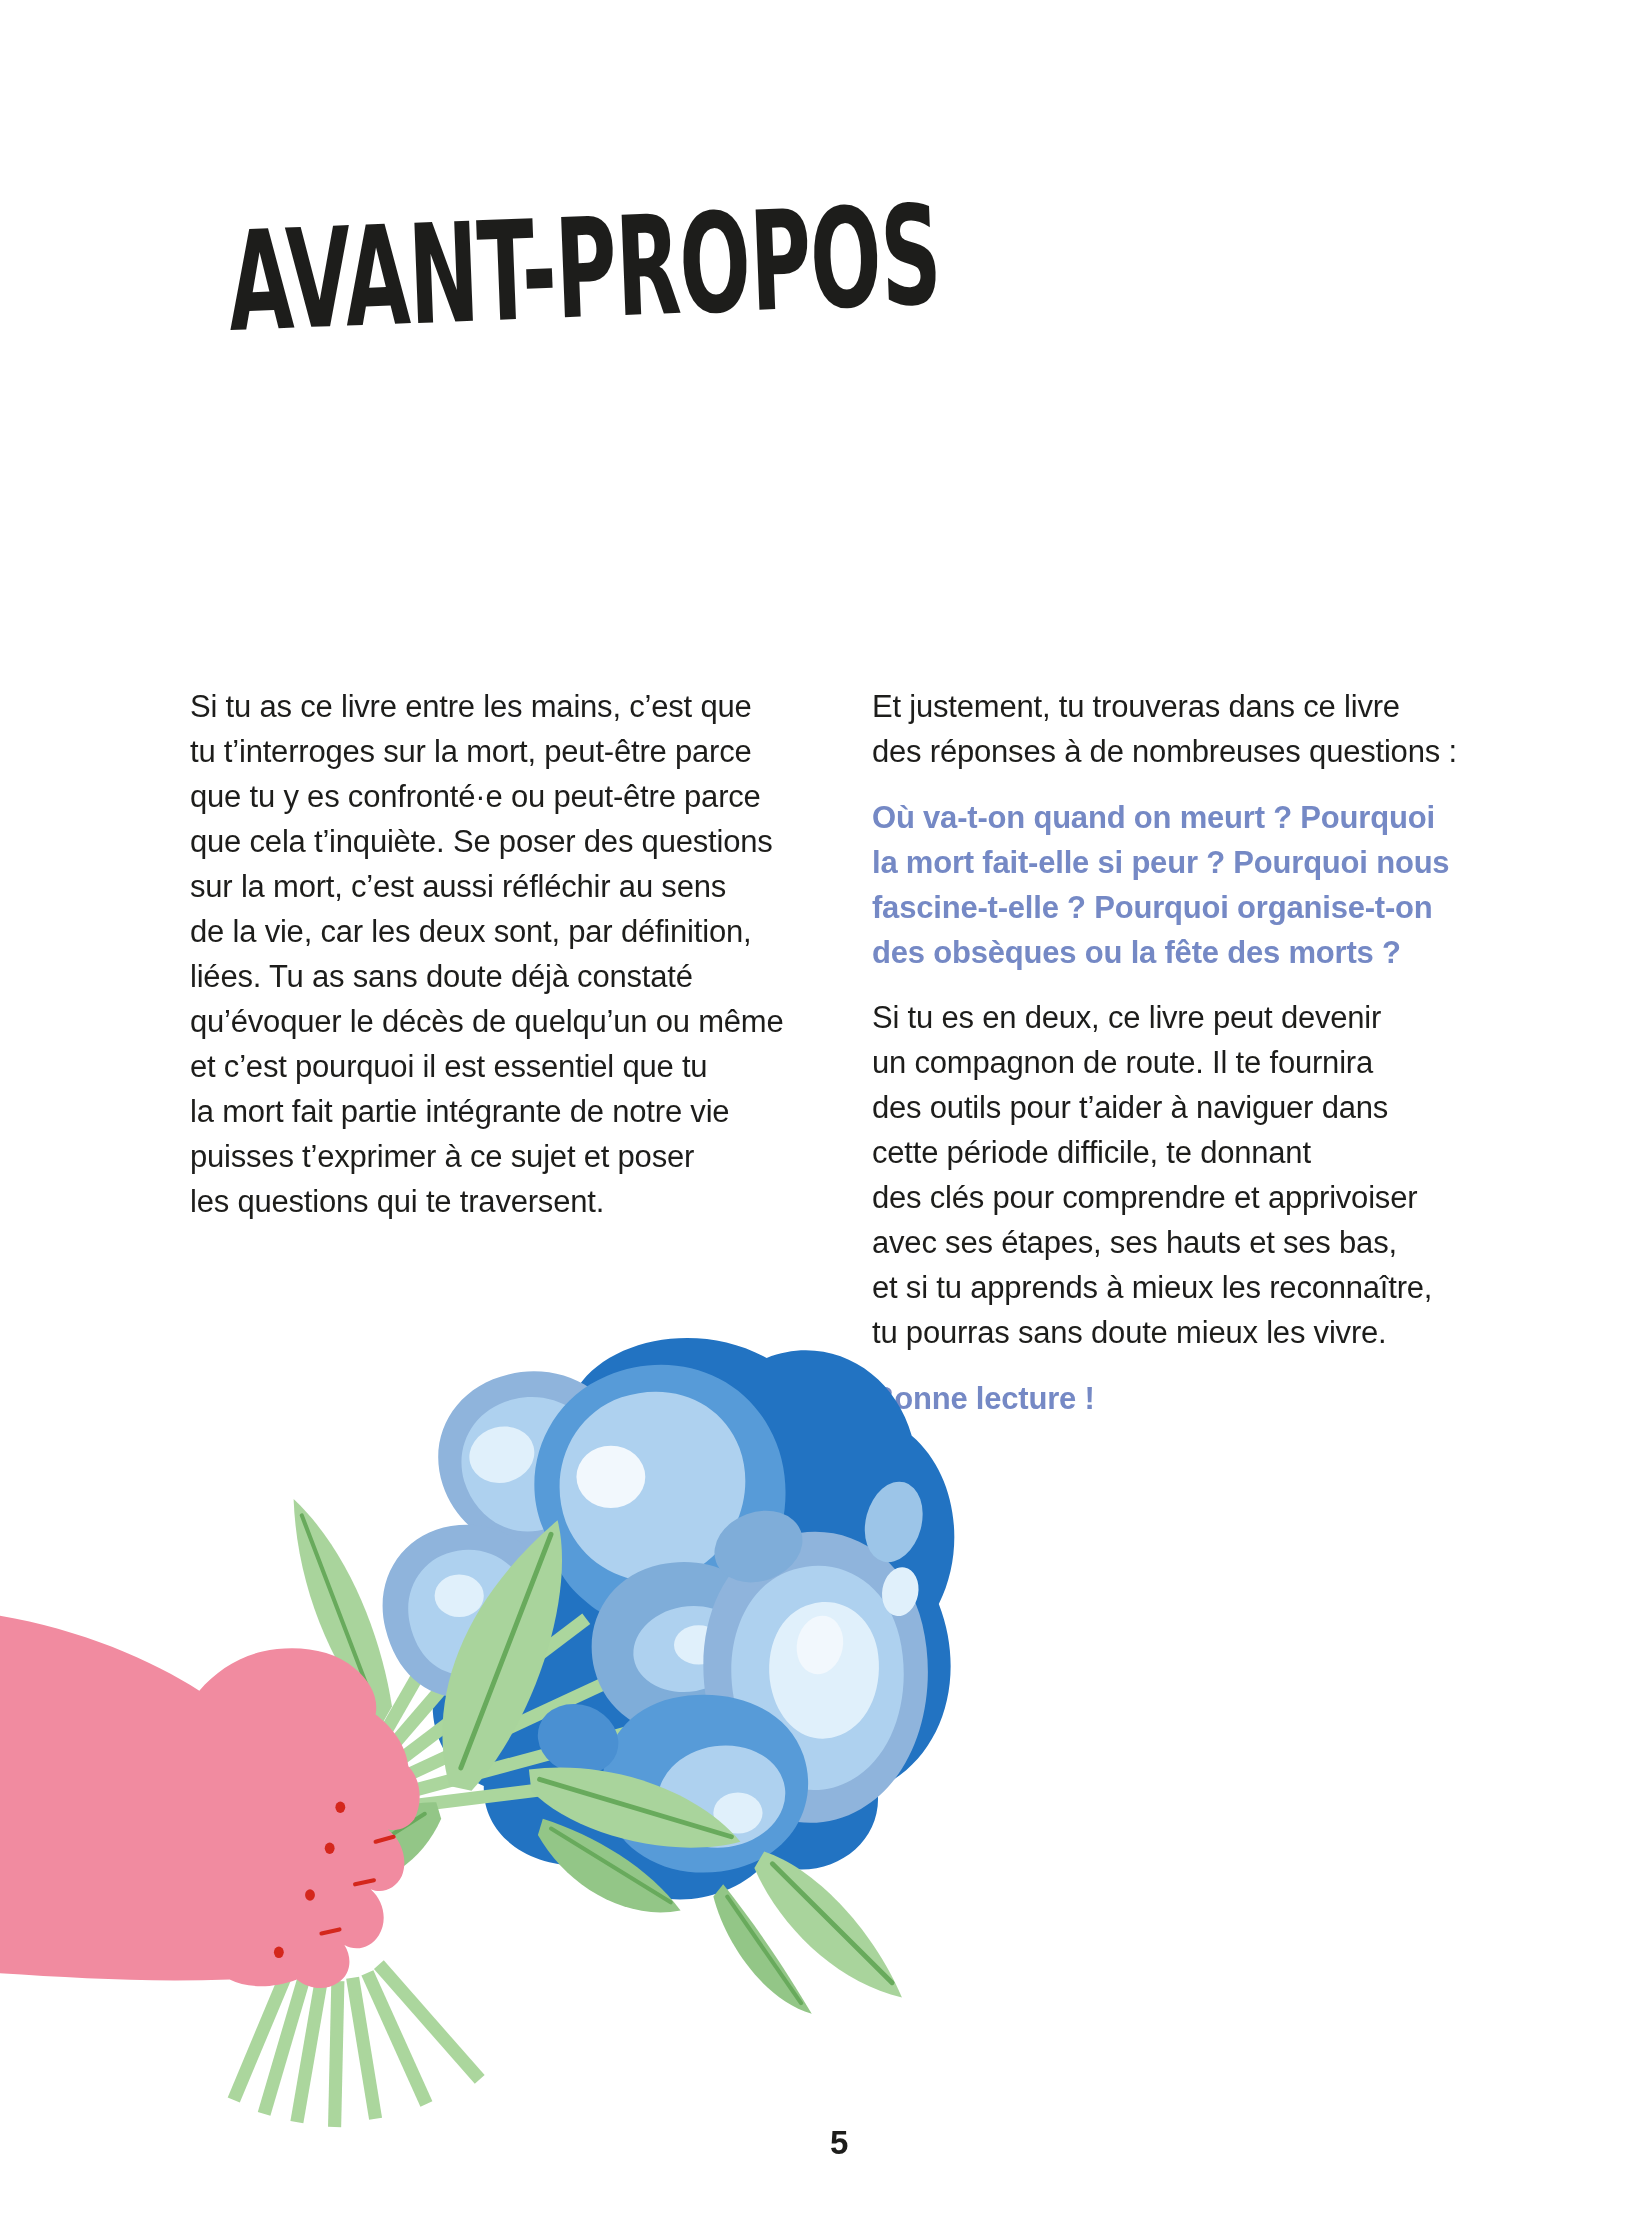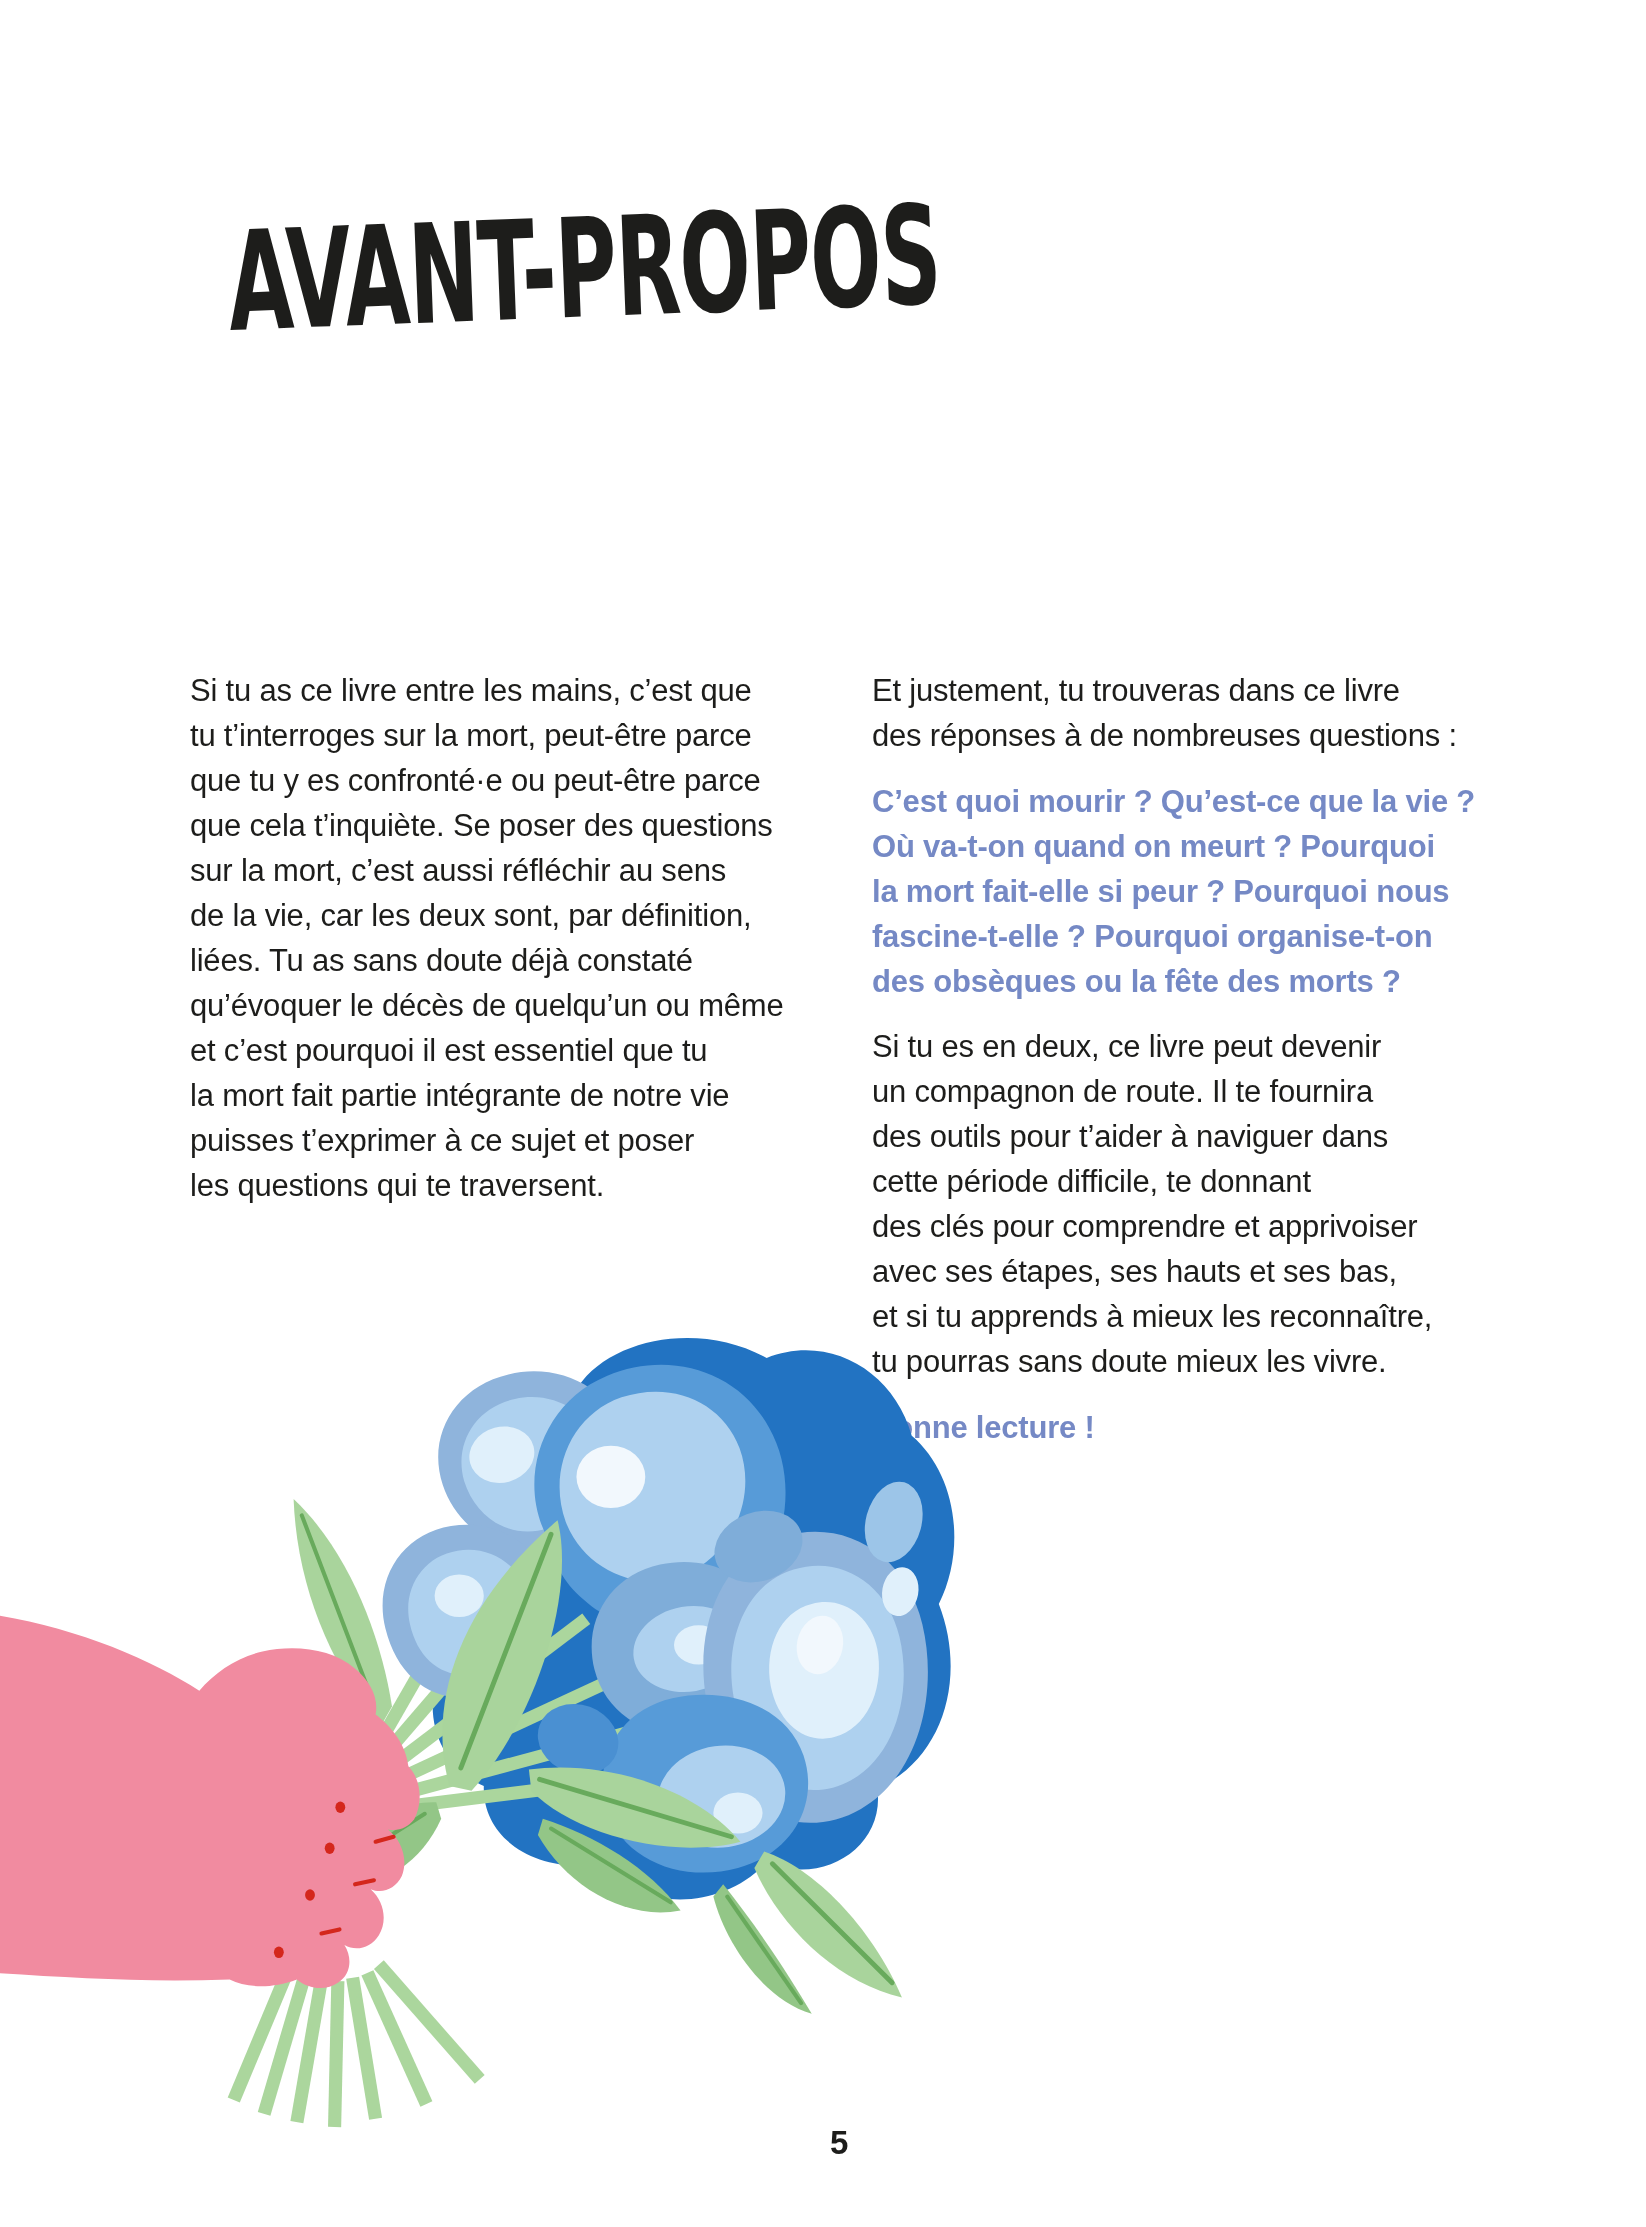--- a/index.html
+++ b/index.html
@@ -27,21 +27,21 @@
   }
   .title-wrap{position:absolute;left:223px;top:195px;}
   .title-text{
     font-family:"DejaVu Sans", sans-serif;
     font-weight:bold;
     font-size:168px;
     letter-spacing:-2px;
     fill:var(--ink,#171714);
   }
   .col{
-    position:absolute;top:668px;
+    position:absolute;top:684px;
     font-size:31px;line-height:45px;letter-spacing:-0.2px;
   }
   .col-left{left:190px;width:607px;}
   .col-right{left:872px;width:640px;}
   .para{margin:0 0 20.5px 0;}
   .para:last-child{margin-bottom:0;}
   .para.accent{color:var(--accent,#7589c5);font-weight:700;}
   .line{white-space:nowrap;}
   .page-number{
     position:absolute;left:830px;top:2124px;
@@ -91,21 +91,20 @@
         <div class="line">puisses t’exprimer à ce sujet et poser</div>
         <div class="line">les questions qui te traversent.</div>
       </div>
     </div>
   <div class="col col-right">
       <div class="para">
         <div class="line">Et justement, tu trouveras dans ce livre</div>
         <div class="line">des réponses à de nombreuses questions :</div>
       </div>
       <div class="para accent">
-        <div class="line">C’est quoi mourir ? Qu’est-ce que la vie ?</div>
         <div class="line">Où va-t-on quand on meurt ? Pourquoi</div>
         <div class="line">la mort fait-elle si peur ? Pourquoi nous</div>
         <div class="line">fascine-t-elle ? Pourquoi organise-t-on</div>
         <div class="line">des obsèques ou la fête des morts ?</div>
       </div>
       <div class="para">
         <div class="line">Si tu es en deux, ce livre peut devenir</div>
         <div class="line">un compagnon de route. Il te fournira</div>
         <div class="line">des outils pour t’aider à naviguer dans</div>
         <div class="line">cette période difficile, te donnant</div>

